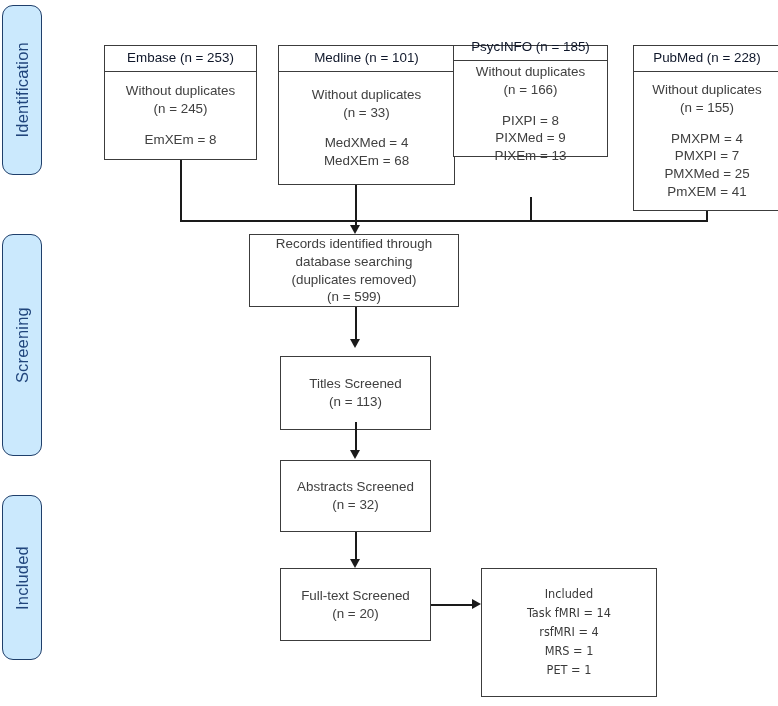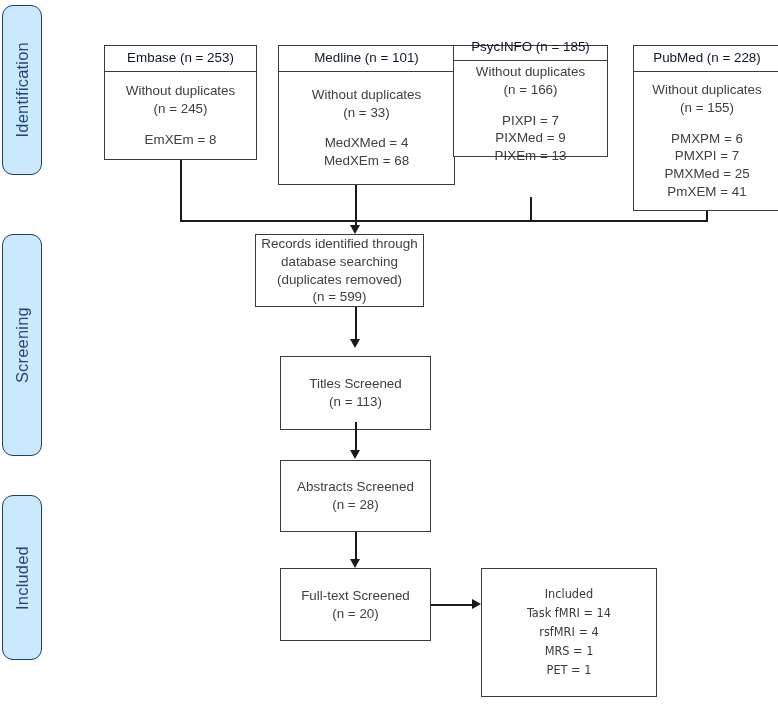--- a/index.html
+++ b/index.html
@@ -144,53 +144,53 @@
       <span class="line">MedXEm = 68</span>
     </div>
   </div>
 
   <div class="node" style="left:453px; top:45px; width:155px; height:112px;">
     <div class="node-header">PsycINFO (n = 185)</div>
     <div class="node-body">
       <span class="line">Without duplicates</span>
       <span class="line">(n = 166)</span>
       <span class="gap"></span>
-      <span class="line">PIXPI = 7</span>
+      <span class="line">PIXPI = 8</span>
       <span class="line">PIXMed = 9</span>
       <span class="line">PIXEm = 13</span>
     </div>
   </div>
 
   <div class="node" style="left:633px; top:45px; width:148px; height:166px;">
     <div class="node-header">PubMed (n = 228)</div>
     <div class="node-body">
       <span class="line">Without duplicates</span>
       <span class="line">(n = 155)</span>
       <span class="gap"></span>
-      <span class="line">PMXPM = 6</span>
+      <span class="line">PMXPM = 4</span>
       <span class="line">PMXPI = 7</span>
       <span class="line">PMXMed = 25</span>
       <span class="line">PmXEM = 41</span>
     </div>
   </div>
 
   <div class="conn v" style="left:180px; top:160px; height:61px;"></div>
 
   <div class="conn v" style="left:355px; top:185px; height:41px;"></div>
 
   <div class="conn v" style="left:530px; top:197px; height:24px;"></div>
 
   <div class="conn v" style="left:706px; top:211px; height:10px;"></div>
 
   <div class="conn h" style="left:180px; top:220px; width:528px;"></div>
 
   <div class="conn v" style="left:355px; top:220px; height:6px;"></div>
   <div class="arrow-down" style="left:350px; top:225px;"></div>
 
-  <div class="node" style="left:255px; top:234px; width:169px; height:73px;">
+  <div class="node" style="left:249px; top:234px; width:210px; height:73px;">
     <div class="node-body">
       <span class="line">Records identified through</span>
       <span class="line">database searching</span>
       <span class="line">(duplicates removed)</span>
       <span class="line">(n = 599)</span>
     </div>
   </div>
 
   <div class="conn v" style="left:355px; top:307px; height:33px;"></div>
   <div class="arrow-down" style="left:350px; top:339px;"></div>
@@ -201,21 +201,21 @@
       <span class="line">(n = 113)</span>
     </div>
   </div>
 
   <div class="conn v" style="left:355px; top:422px; height:29px;"></div>
   <div class="arrow-down" style="left:350px; top:450px;"></div>
 
   <div class="node" style="left:280px; top:460px; width:151px; height:72px;">
     <div class="node-body">
       <span class="line">Abstracts Screened</span>
-      <span class="line">(n = 28)</span>
+      <span class="line">(n = 32)</span>
     </div>
   </div>
 
   <div class="conn v" style="left:355px; top:532px; height:28px;"></div>
   <div class="arrow-down" style="left:350px; top:559px;"></div>
 
   <div class="node" style="left:280px; top:568px; width:151px; height:73px;">
     <div class="node-body">
       <span class="line">Full-text Screened</span>
       <span class="line">(n = 20)</span>

